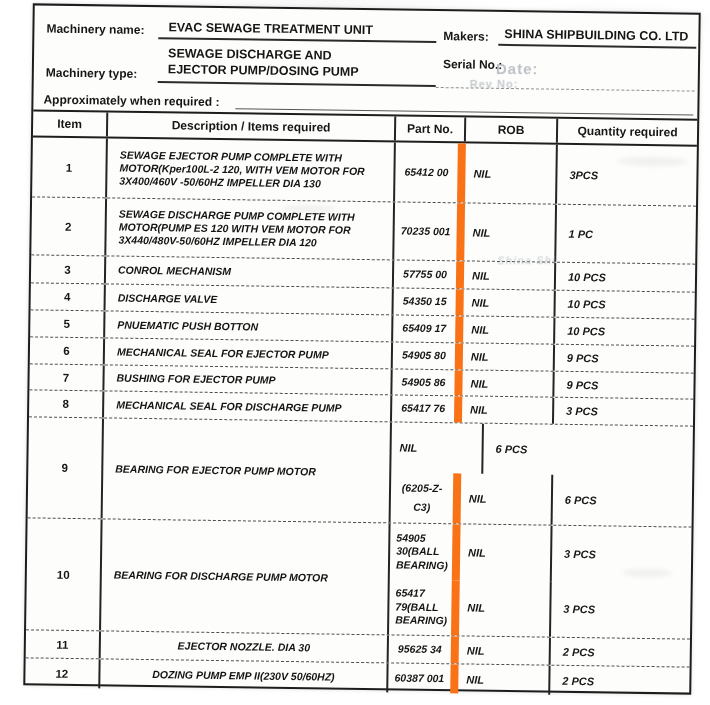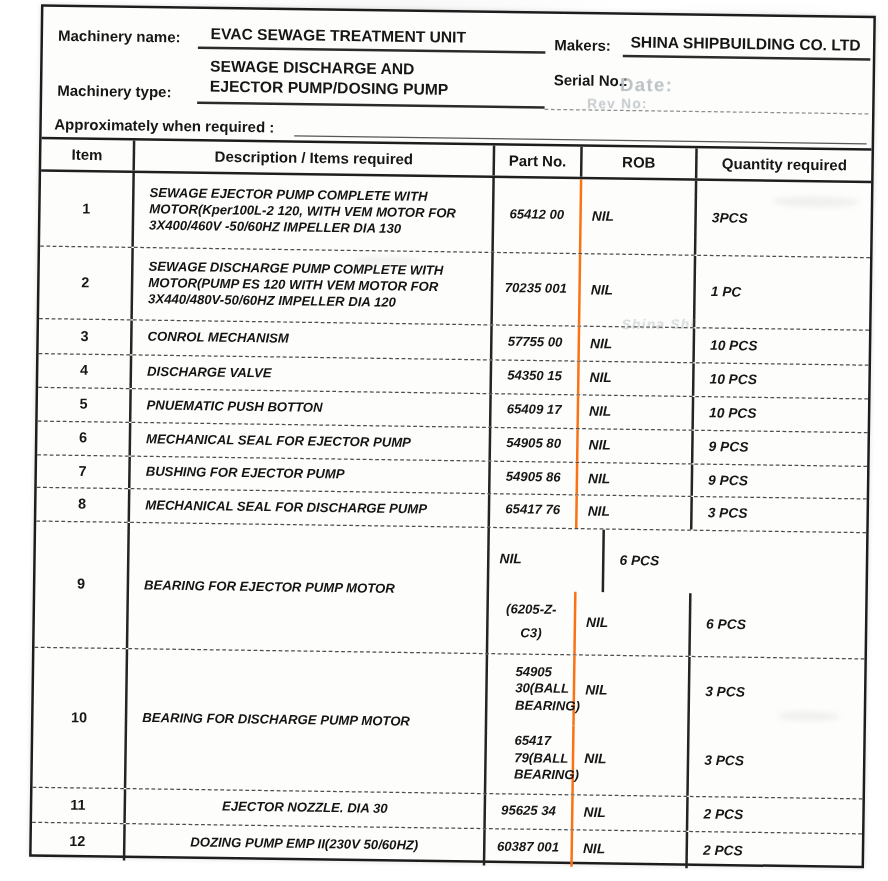--- a/index.html
+++ b/index.html
@@ -70,24 +70,24 @@
   .trow:nth-child(12) { height:29px; }
   .item-cell { width:75px; display:flex; align-items:center; justify-content:center;
                font-size:11.5px; font-weight:700; border-right:2px solid #242424; }
   .desc-cell { width:288px; display:flex; flex-direction:column; justify-content:center;
                padding-left:12px; border-right:2px solid #242424;
                font-size:10.5px; font-weight:700; font-style:italic; line-height:13px; color:#141414; }
   .trow:nth-child(11) .desc-cell, .trow:nth-child(12) .desc-cell { align-items:center; padding-left:0; }
   .subs-wrap { flex:1; display:flex; flex-direction:column; }
   .sub { flex:1; display:flex; }
   .part-cell { width:70px; display:flex; flex-direction:column; justify-content:center; align-items:center;
-               text-align:center; border-right:2px solid #f97316;
+               text-align:center; border-right:8px solid #f97316;
                font-size:10.5px; font-weight:700; font-style:italic; line-height:13.5px; }
   .trow:nth-child(9) .part-cell { gap:5px; }
-  .trow:nth-child(10) .part-cell { align-items:flex-start; text-align:left; padding-left:22px; }
+  .trow:nth-child(10) .part-cell { align-items:flex-start; text-align:left; padding-left:6px; }
   .rob-cell { width:92px; display:flex; align-items:center; padding-left:8px;
               border-right:2px solid #242424; font-size:11px; font-weight:700; font-style:italic; }
   .qty-cell { flex:1; display:flex; align-items:center; padding-left:12px;
               font-size:11px; font-weight:700; font-style:italic; }
 </style>
 </head>
 <body>
 
 <div class="screen">
   <div class="form">

